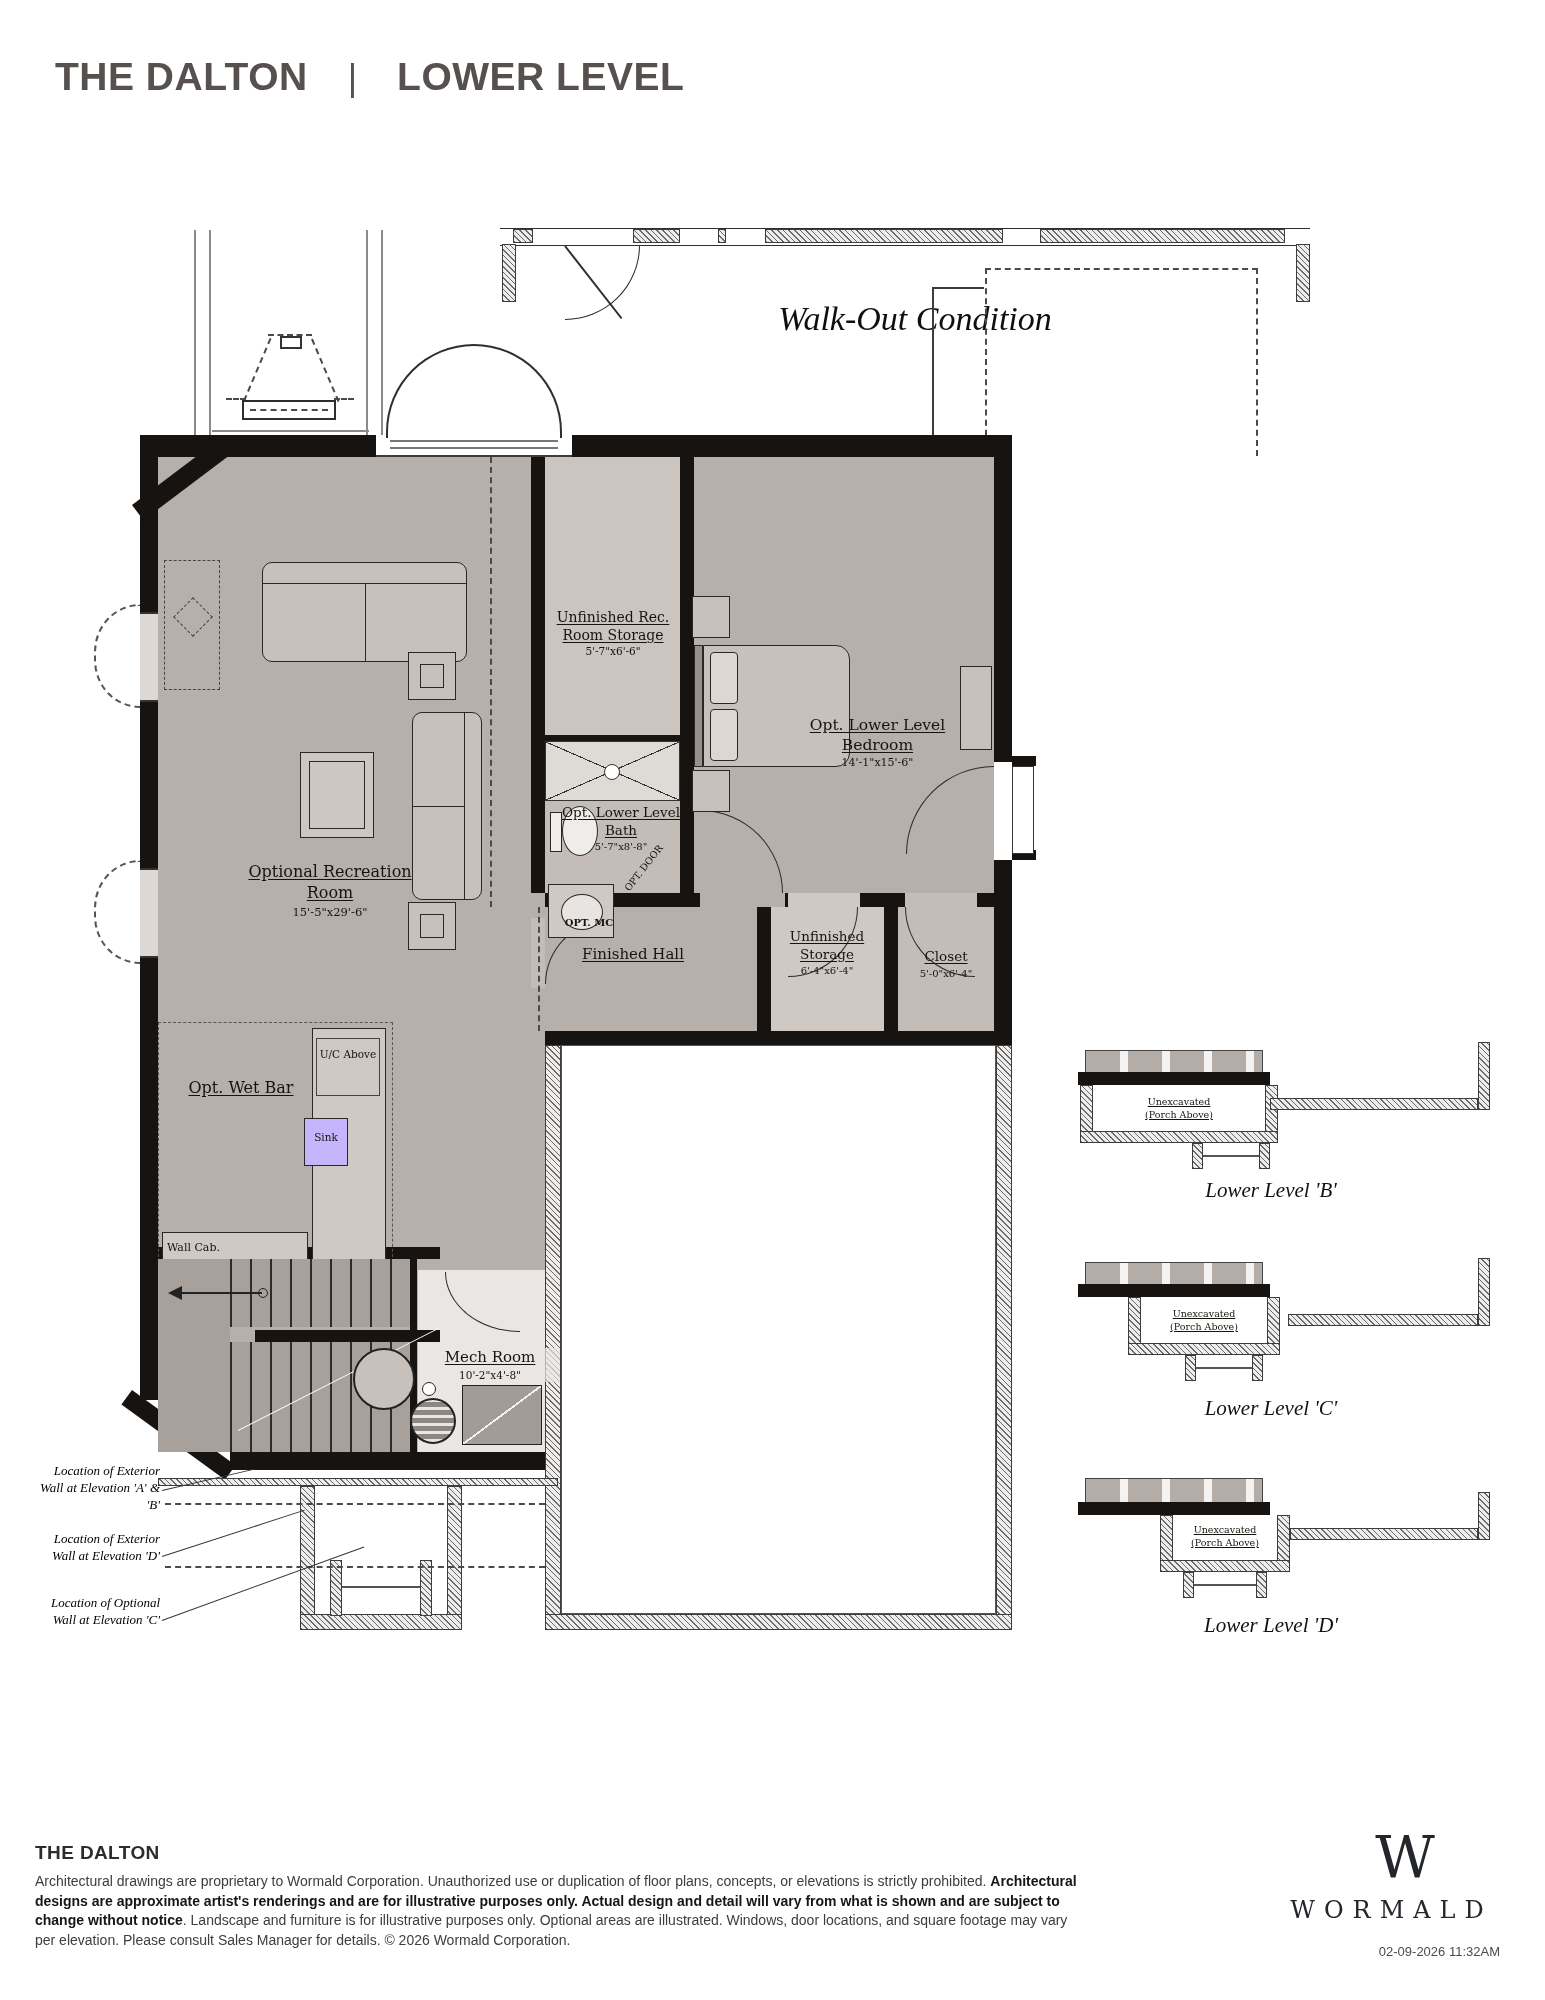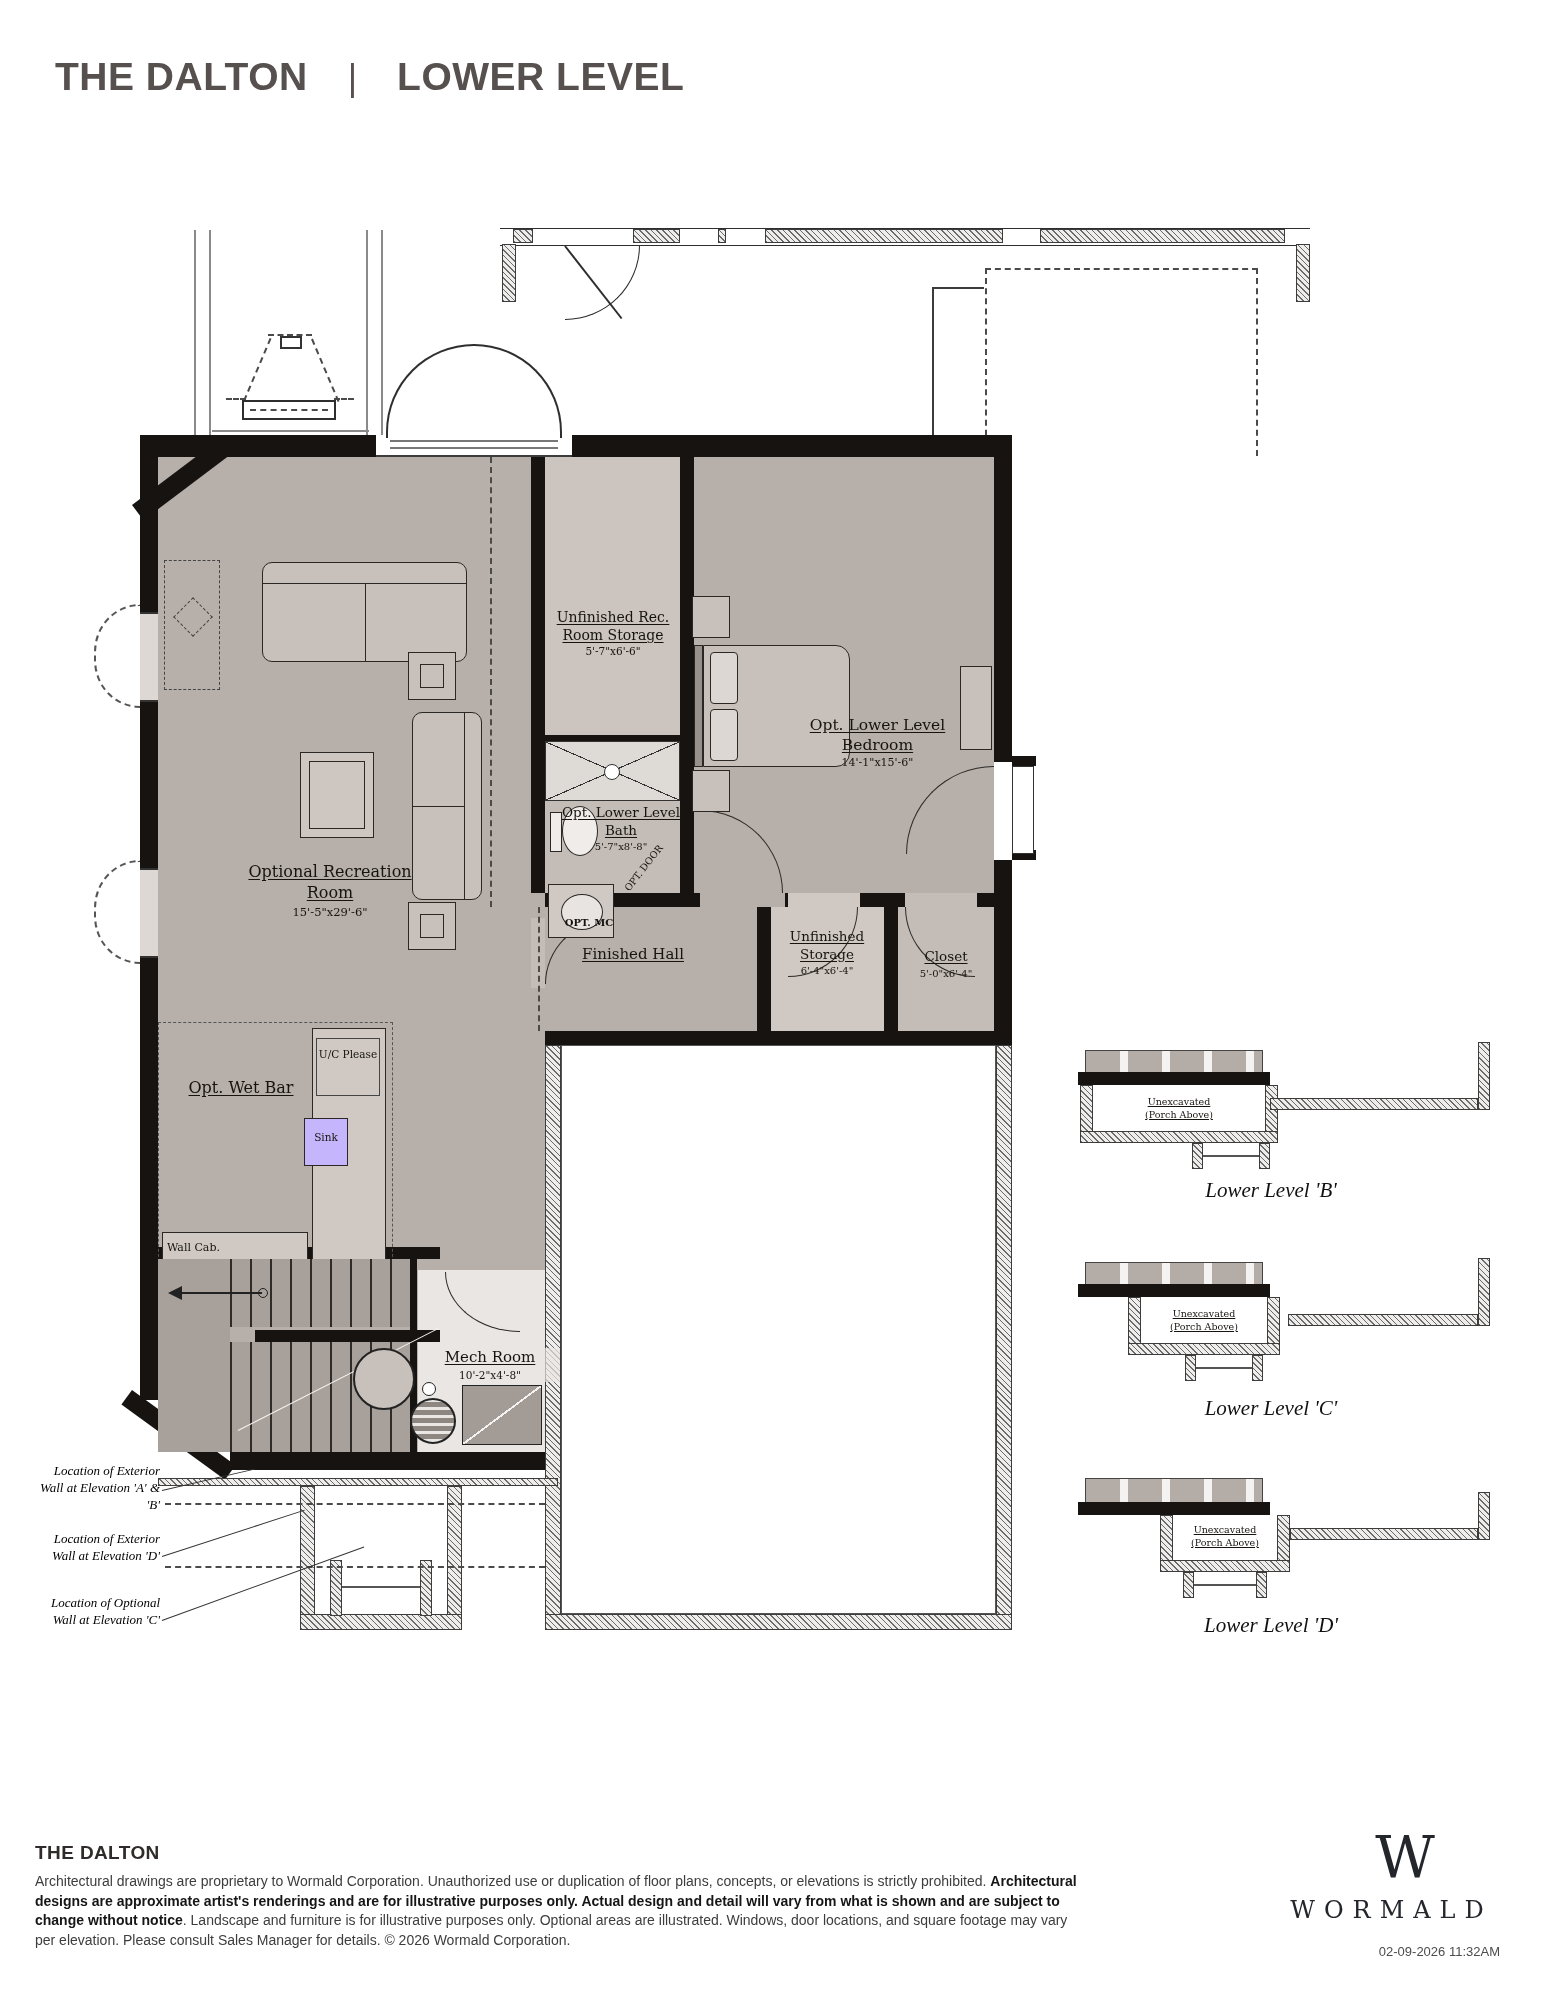--- a/index.html
+++ b/index.html
@@ -52,20 +52,21 @@
   <div class="abs" style="left:500px;top:228px;width:810px;height:16px;border-top:1.5px solid #2e2e2e;border-bottom:1.5px solid #2e2e2e;"></div>
   <div class="hatch" style="left:513px;top:229px;width:20px;height:14px;"></div>
   <div class="hatch" style="left:633px;top:229px;width:47px;height:14px;"></div>
   <div class="hatch" style="left:718px;top:229px;width:8px;height:14px;"></div>
   <div class="hatch" style="left:765px;top:229px;width:238px;height:14px;"></div>
   <div class="hatch" style="left:1040px;top:229px;width:245px;height:14px;"></div>
   <div class="hatch" style="left:502px;top:244px;width:14px;height:58px;"></div>
   <div class="hatch" style="left:1296px;top:244px;width:14px;height:58px;"></div>
   <div class="abs" style="left:565px;top:245px;width:92px;height:0;border-top:2px solid #2e2e2e;transform:rotate(52deg);transform-origin:left center;"></div>
   <div class="arc arc-br" style="left:565px;top:245px;width:75px;height:75px;"></div>
+  <div class="serif-i" style="left:700px;top:300px;width:430px;font-size:34px;">Walk-Out Condition</div>
 
   <div class="gray-line" style="left:194px;top:230px;width:2px;height:228px;"></div>
   <div class="gray-line" style="left:209px;top:230px;width:2px;height:228px;"></div>
   <div class="gray-line" style="left:366px;top:230px;width:2px;height:228px;"></div>
   <div class="gray-line" style="left:381px;top:230px;width:2px;height:228px;"></div>
   <div class="dash-h" style="left:244px;top:400px;width:68px;transform:rotate(-67deg);transform-origin:left center;"></div>
   <div class="dash-h" style="left:312px;top:338px;width:68px;transform:rotate(67deg);transform-origin:left center;"></div>
   <div class="dash-h" style="left:268px;top:334px;width:44px;"></div>
   <div class="abs" style="left:280px;top:336px;width:22px;height:13px;border:2px solid #333;background:#fff;box-sizing:border-box;"></div>
   <div class="dash-h" style="left:226px;top:398px;width:20px;"></div>
@@ -176,21 +177,21 @@
   <div class="abs" style="left:550px;top:812px;width:12px;height:40px;background:#efecea;border:1.5px solid #2a2724;box-sizing:border-box;"></div>
   <div class="abs" style="left:562px;top:806px;width:36px;height:50px;background:#efecea;border:1.5px solid #2a2724;border-radius:50%;box-sizing:border-box;"></div>
   <div class="abs" style="left:548px;top:884px;width:66px;height:54px;background:#cfc8c3;border:1.5px solid #2a2724;box-sizing:border-box;">
     <div style="position:absolute;left:12px;top:9px;width:40px;height:34px;border:1.5px solid #2a2724;border-radius:50%;background:#e8e4e1;"></div>
   </div>
   <div class="room-label" style="left:552px;top:916px;width:74px;font-size:10px;font-weight:bold;">OPT. MC</div>
   <div class="room-label" style="left:612px;top:862px;width:64px;font-size:9.5px;transform:rotate(-52deg);">OPT. DOOR</div>
 
   <div class="abs" style="left:312px;top:1028px;width:74px;height:266px;background:#cfc8c3;border:1.5px solid #2a2724;box-sizing:border-box;"></div>
   <div class="abs" style="left:316px;top:1038px;width:64px;height:58px;border:1px solid #444;box-sizing:border-box;"></div>
-  <div class="room-label" style="left:314px;top:1048px;width:68px;font-size:10.5px;">U/C Please</div>
+  <div class="room-label" style="left:314px;top:1048px;width:68px;font-size:10.5px;">U/C Above</div>
   <div class="abs" style="left:304px;top:1118px;width:44px;height:48px;background:#c4b5fd;border:1.5px solid #2a2724;box-sizing:border-box;">
     <div class="room-label" style="left:1px;top:12px;width:40px;font-size:10.5px;position:absolute;">Sink</div>
   </div>
   <div class="room-label" style="left:182px;top:1078px;width:118px;font-size:16px;">
     <span class="nm">Opt. Wet Bar</span>
   </div>
   <div class="abs" style="left:162px;top:1232px;width:146px;height:34px;background:#cfc8c3;border:1.5px solid #2a2724;box-sizing:border-box;">
     <div class="room-label" style="position:absolute;left:4px;top:8px;width:100px;font-size:11px;text-align:left;">Wall Cab.</div>
   </div>
 

